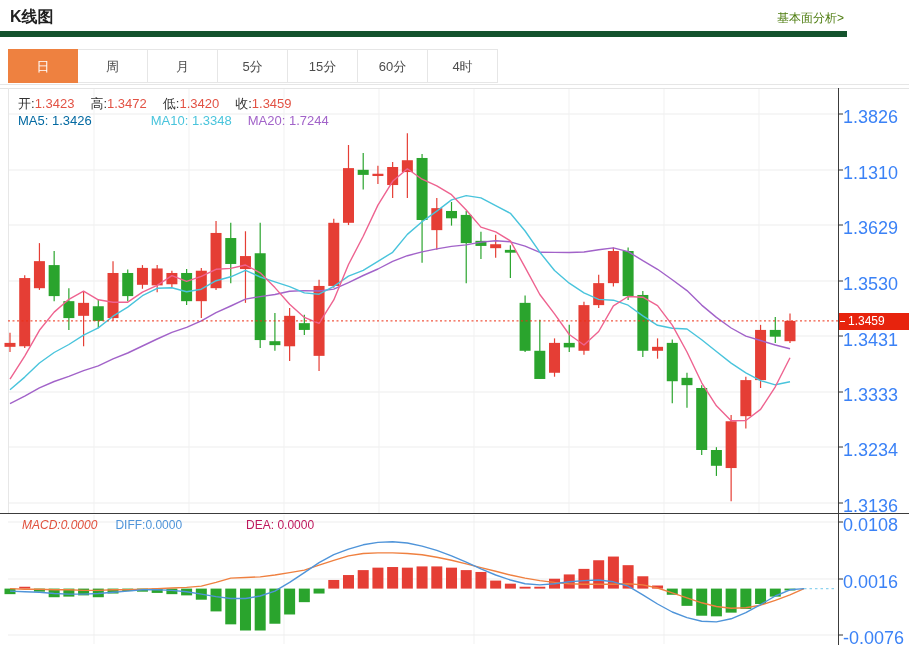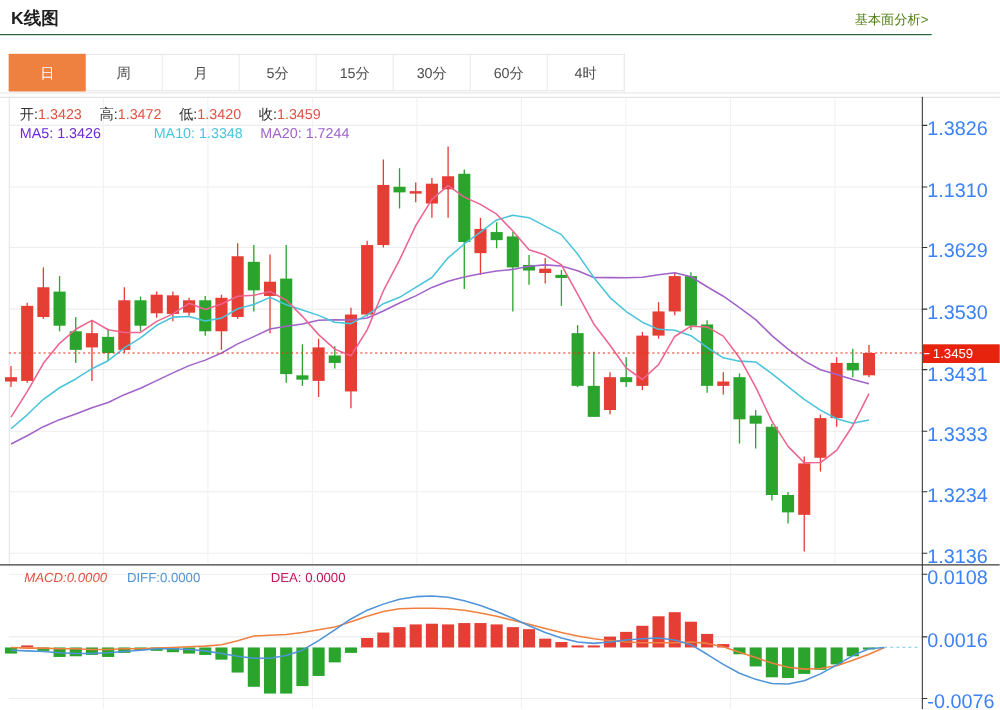--- a/index.html
+++ b/index.html
@@ -1,32 +1,32 @@
 <!DOCTYPE html>
 <html><head>
 <meta charset="utf-8">
 <style>
   html,body{margin:0;padding:0;background:#fff;}
   .page{position:relative;width:909px;height:645px;background:#fff;overflow:hidden;
         font-family:"Liberation Sans","DejaVu Sans",sans-serif;}
-  .hdr{position:absolute;left:0;top:0;width:847px;height:31px;border-bottom:1px solid #14532d;}
+  .hdr{position:absolute;left:0;top:0;width:847px;height:31px;border-bottom:6px solid #14532d;}
   .hdr-title{position:absolute;left:10px;top:7px;font-size:16px;font-weight:bold;color:#1f1f1f;}
   .hdr-link{position:absolute;right:3px;top:10px;font-size:12px;color:#4d7c0f;cursor:pointer;}
   .tabs{position:absolute;left:8px;top:49px;height:35px;display:flex;}
   .tabs-underline{position:absolute;left:0;top:84px;width:909px;height:0;border-top:1px solid #e6e6e6;}
   .tab{width:70px;height:34px;line-height:34px;text-align:center;font-size:13px;color:#4d4d4d;
        background:#fff;border:1px solid #e6e6e6;border-left:none;cursor:pointer;box-sizing:border-box;}
   .tab:first-child{border-left:1px solid #e6e6e6;}
   .tab.active{background:#ee8140;border-color:#ee8140;color:#fff;}
   .chart-area{position:absolute;left:0;top:0;width:909px;height:645px;}
   .ohlc-row{position:absolute;left:18px;top:95px;font-size:13px;color:#333;white-space:nowrap;}
   .ohlc-row .lab{color:#333;}
   .ohlc-row .val{color:#e25244;margin-right:16px;}
   .ma-row{position:absolute;left:18px;top:113px;font-size:13px;white-space:nowrap;}
-  .ma5{color:#6d28d9;margin-right:5px;}
+  .ma5{color:#0369a1;margin-right:16px;}
   .ma10{color:#49c4dc;margin-right:16px;padding-left:43px;}
   .ma20{color:#a263c9;}
   .macd-row{position:absolute;left:22px;top:518px;font-size:12px;white-space:nowrap;}
   .m-macd{color:#e0503c;margin-right:18px;font-style:italic;}
   .m-diff{color:#4f94d9;margin-right:18px;}
   .m-dea{color:#be185d;margin-left:46px;}
   .ax-lab{position:absolute;left:843px;font-size:18px;color:#3b82f6;white-space:nowrap;}
   .price-tag{position:absolute;left:839px;top:313px;width:70px;height:17px;line-height:17px;
              background:#e7230d;color:#fff;font-size:12px;padding-left:9px;box-sizing:border-box;}
   .price-tag i{position:absolute;left:1px;top:8px;width:5px;height:1px;background:#fff;}
@@ -41,21 +41,20 @@
     <div class="hdr-title">K线图</div>
     <div class="hdr-link">基本面分析&gt;</div>
   </div>
 
   <div class="tabs">
     <div class="tab active">日</div>
     <div class="tab">周</div>
     <div class="tab">月</div>
     <div class="tab">5分</div>
     <div class="tab">15分</div>
-    <div class="tab">30分</div>
     <div class="tab">60分</div>
     <div class="tab">4时</div>
   </div>
   <div class="tabs-underline"></div>
 
   <div class="chart-area">
     <svg id="chart-svg" width="909" height="645">
         <line x1="8" y1="114" x2="838" y2="114" stroke="#ededed" stroke-width="1"></line>
         <line x1="8" y1="170" x2="838" y2="170" stroke="#ededed" stroke-width="1"></line>
         <line x1="8" y1="225" x2="838" y2="225" stroke="#ededed" stroke-width="1"></line>

